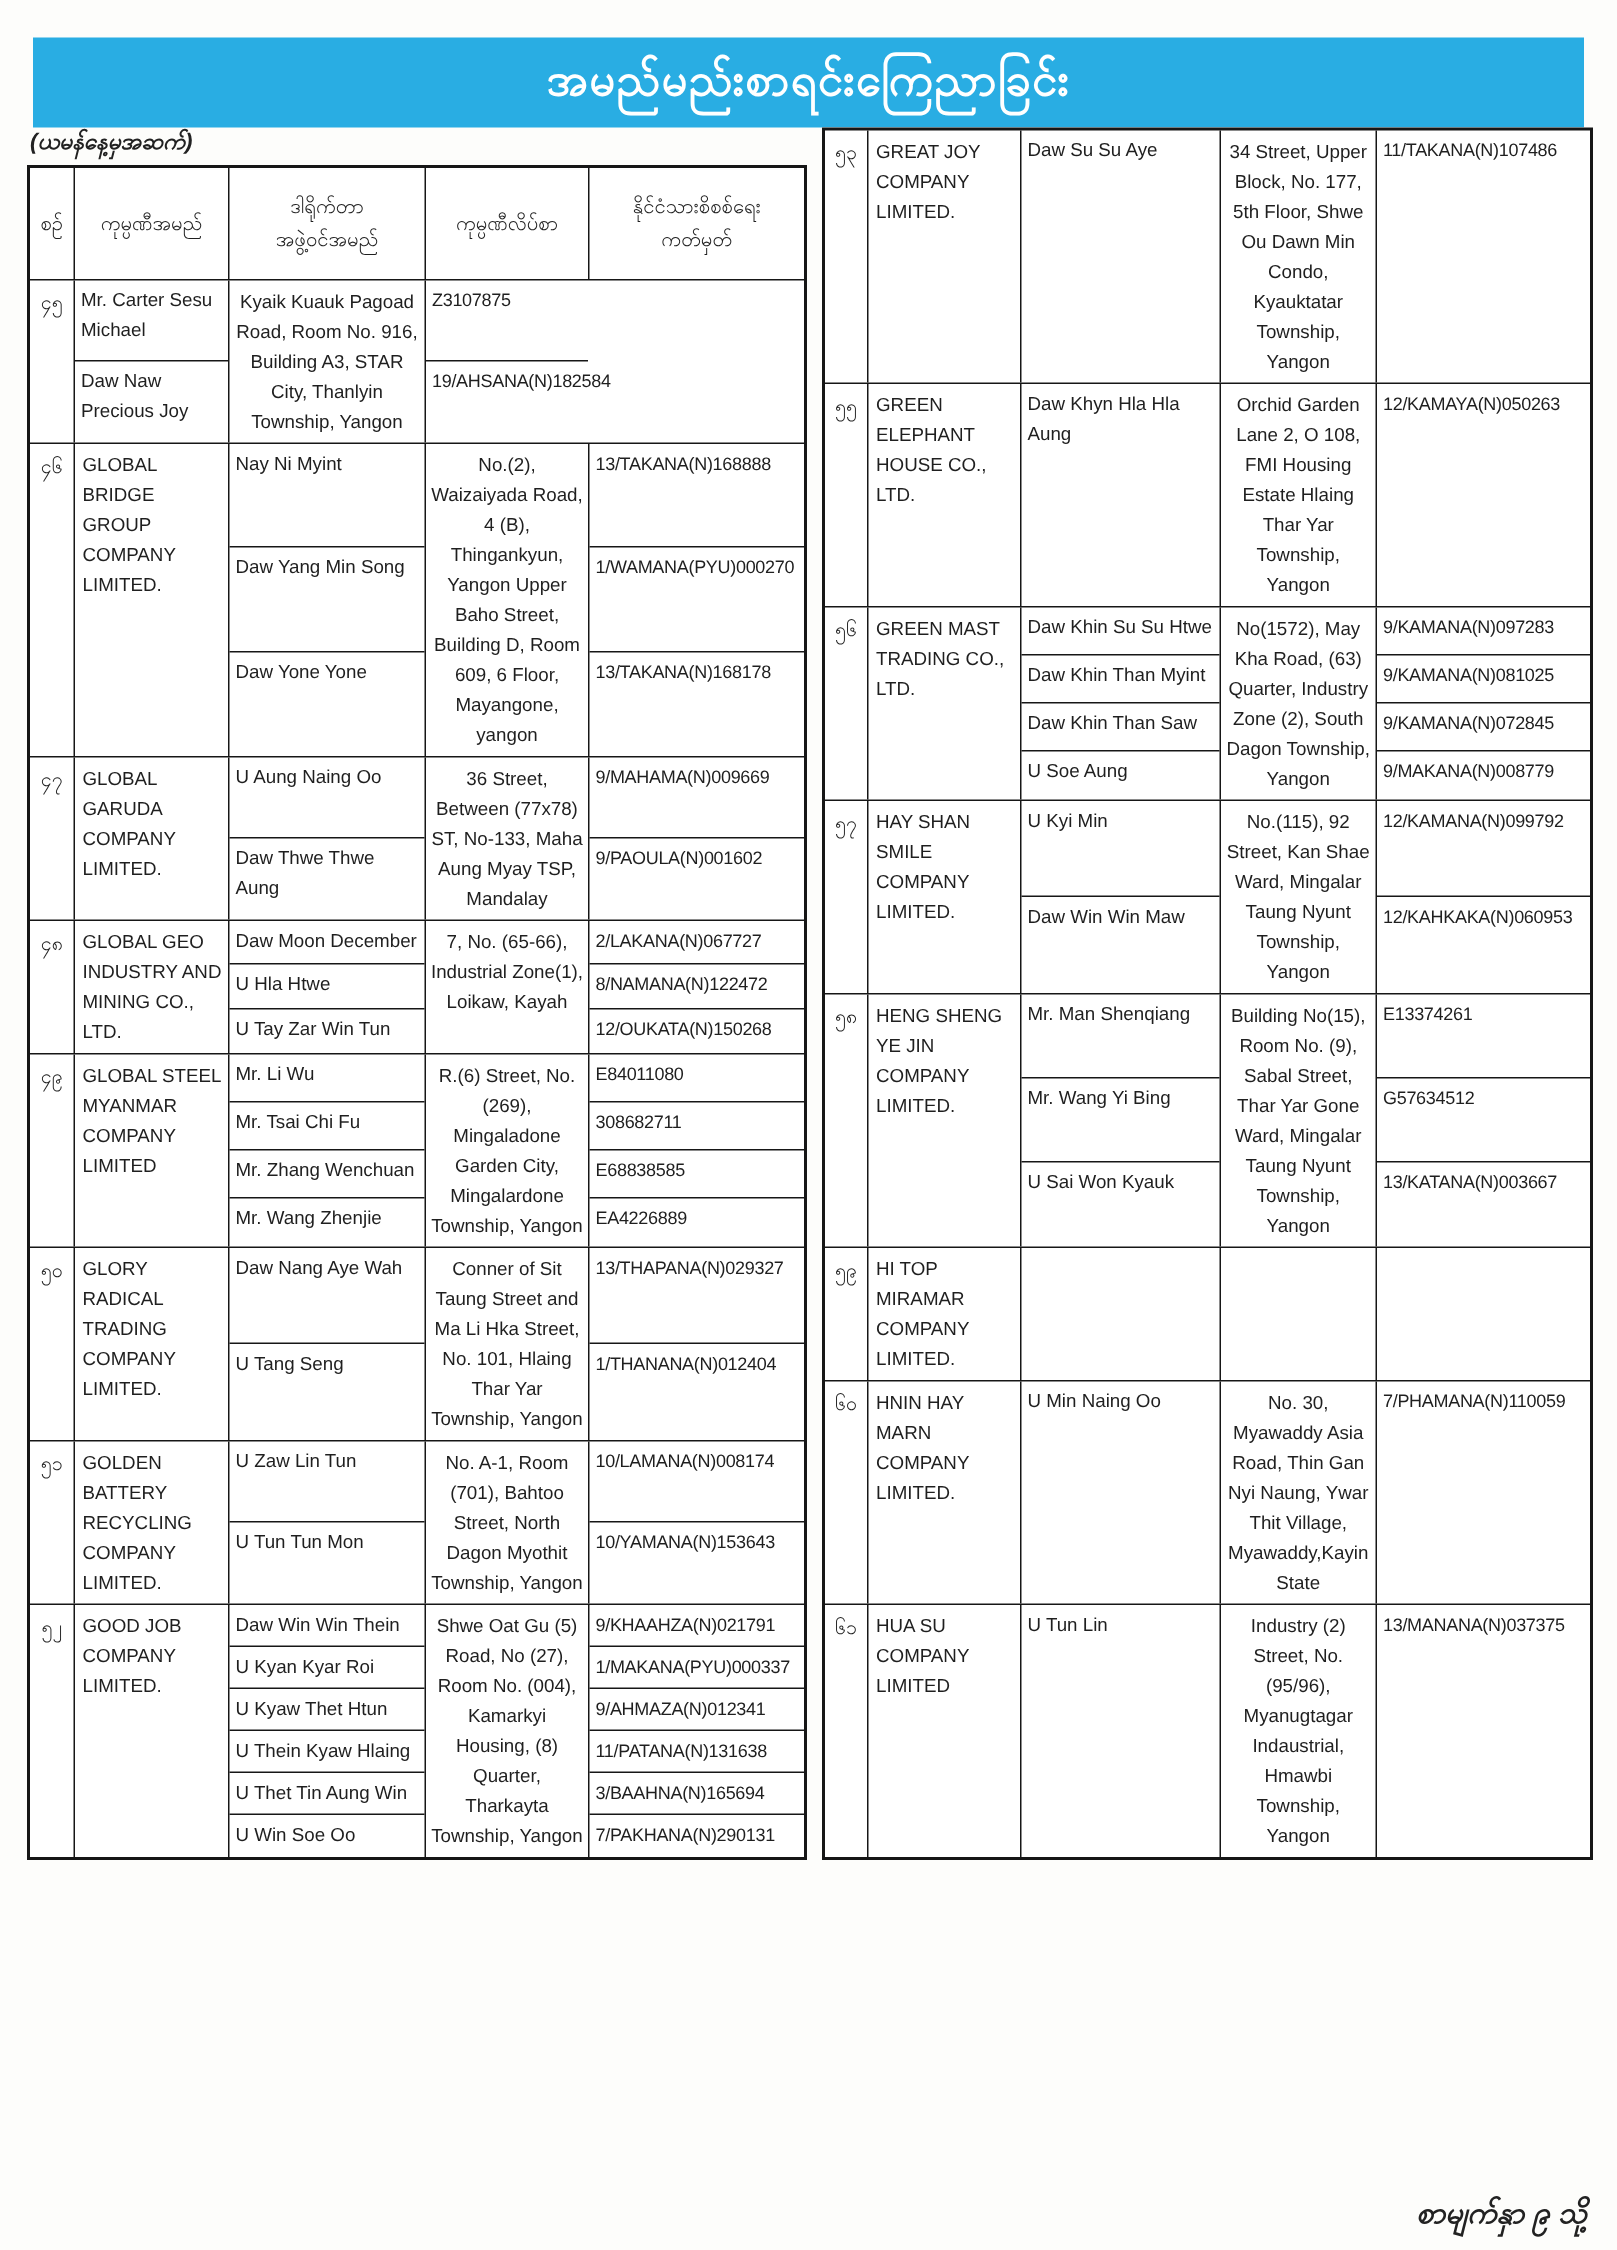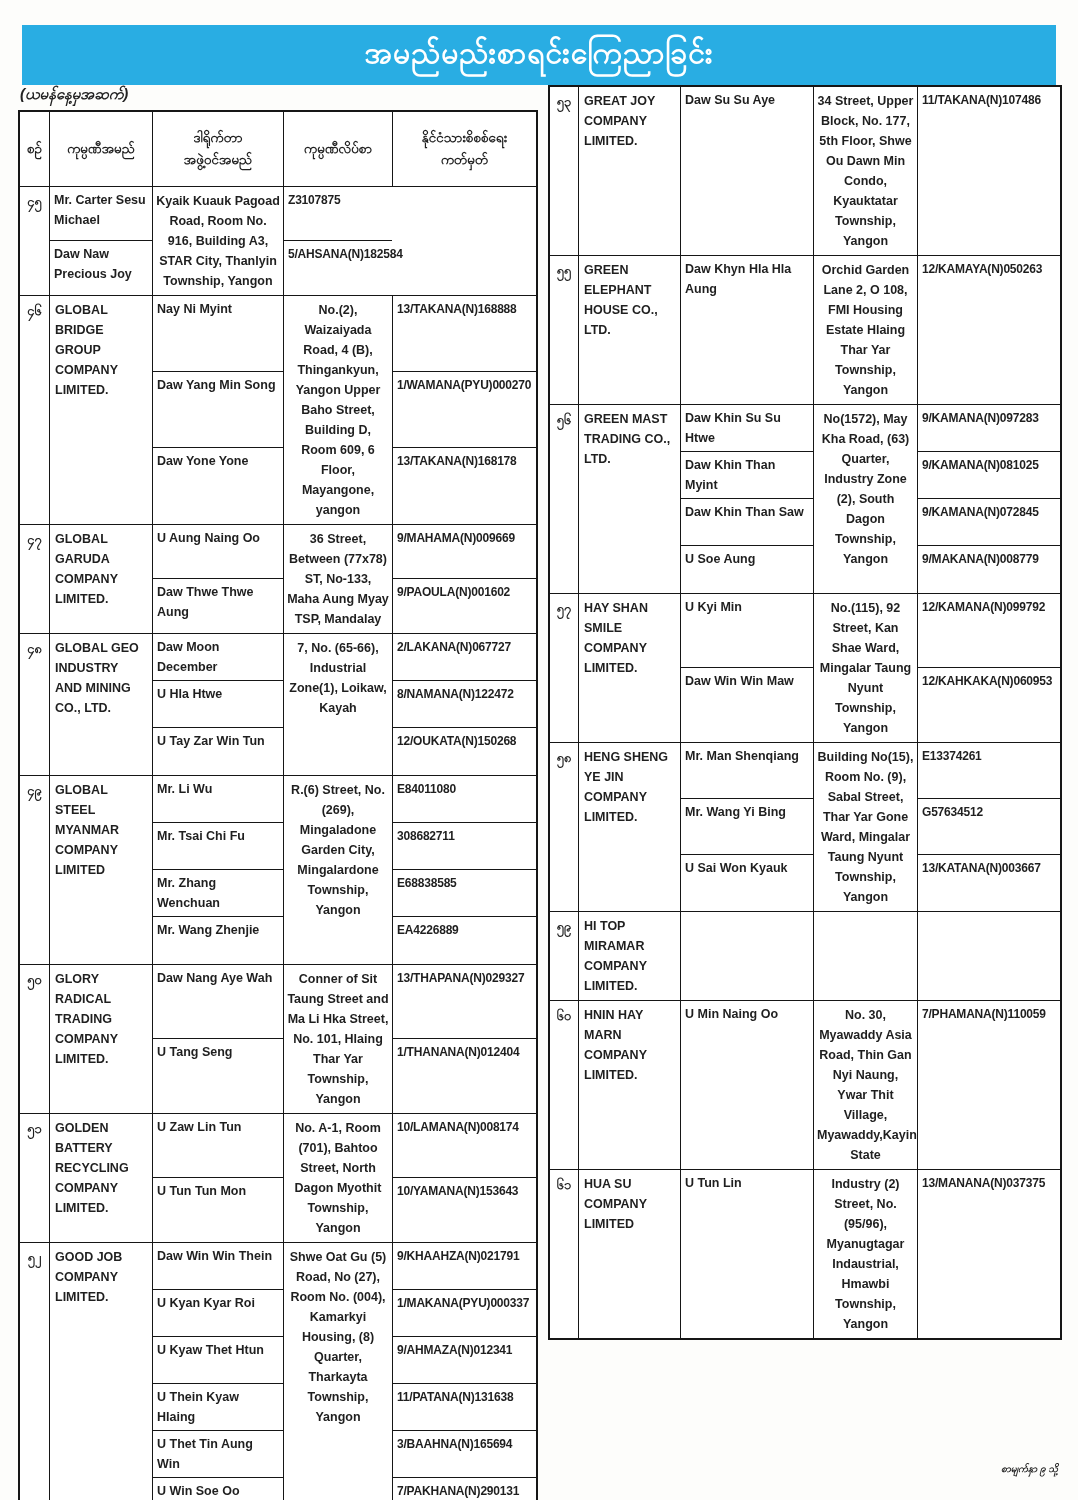--- a/index.html
+++ b/index.html
@@ -15,24 +15,24 @@
   .banner-title{
     color:#ffffff;font-size:30px;font-weight:bold;letter-spacing:1px;
     font-family:"Liberation Sans", sans-serif;
   }
   .note{
     position:absolute;left:20px;top:84px;
     font-style:italic;font-weight:bold;font-size:15px;color:#222;
   }
   .footer-note{
     position:absolute;right:20px;top:1462px;
-    font-style:italic;font-weight:bold;font-size:10px;color:#222;margin-left:29px;
+    font-style:italic;font-weight:bold;font-size:20px;color:#222;margin-left:29px;
   }
   .doc-table{
-    position:absolute;border:2px solid #161616;background:#fff;font-weight:bold;
+    position:absolute;border:2px solid #161616;background:#fff;
   }
   .tbl-left{left:18px;top:110px;width:516px;}
   .tbl-right{left:548px;top:85px;width:510px;}
   .row{display:grid;}
   .tbl-left .row{grid-template-columns:29px 103px 131px 109px 1fr;}
   .tbl-right .row{grid-template-columns:28px 102px 133px 104px 1fr;}
   .row + .row{border-top:1px solid #161616;}
   .cell{border-left:1px solid #161616;min-width:0;}
   .cell:first-child{border-left:none;}
   .cell, .member{
@@ -71,21 +71,21 @@
   </div>
 <div class="row company-row">
       <div class="cell sr">၄၅</div>
       <div class="cell stack">
         <div class="member">Mr. Carter Sesu Michael</div>
         <div class="member">Daw Naw Precious Joy</div>
       </div>
       <div class="cell address">Kyaik Kuauk Pagoad Road, Room No. 916, Building A3, STAR City, Thanlyin Township, Yangon</div>
       <div class="cell stack">
         <div class="member nrc-member">Z3107875</div>
-        <div class="member nrc-member">5/AHSANA(N)182584</div>
+        <div class="member nrc-member">19/AHSANA(N)182584</div>
       </div>
     </div>
     <div class="row company-row">
       <div class="cell sr">၄၆</div>
       <div class="cell company">GLOBAL BRIDGE GROUP COMPANY LIMITED.</div>
       <div class="cell stack">
         <div class="member">Nay Ni Myint</div>
         <div class="member">Daw Yang Min Song</div>
         <div class="member">Daw Yone Yone</div>
       </div>

